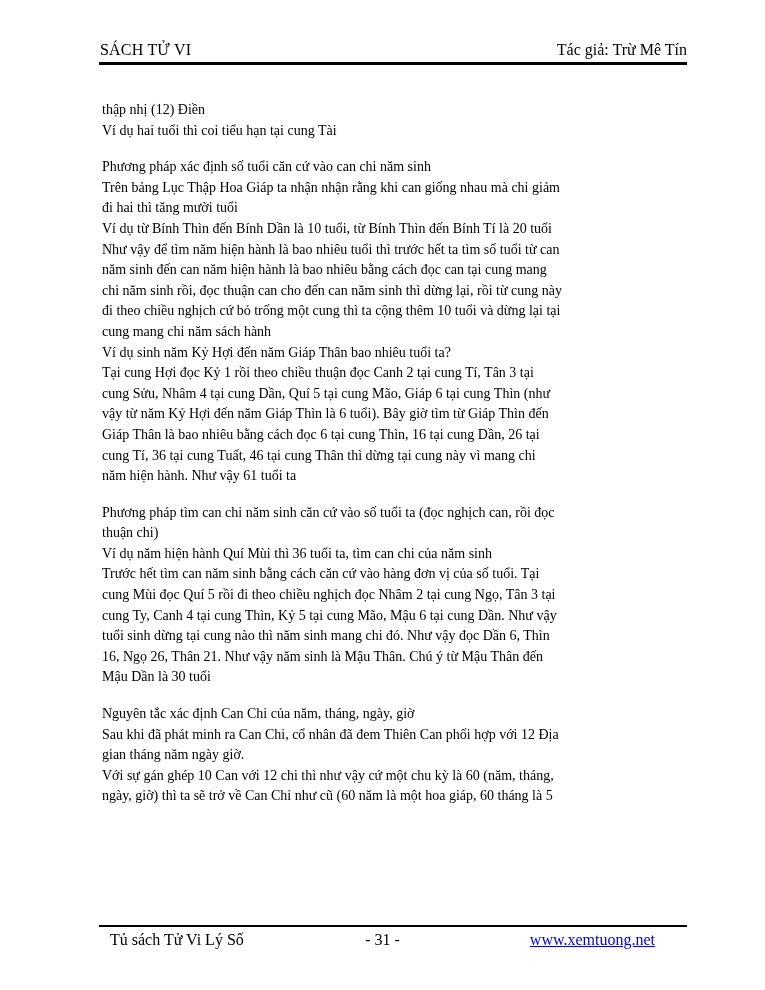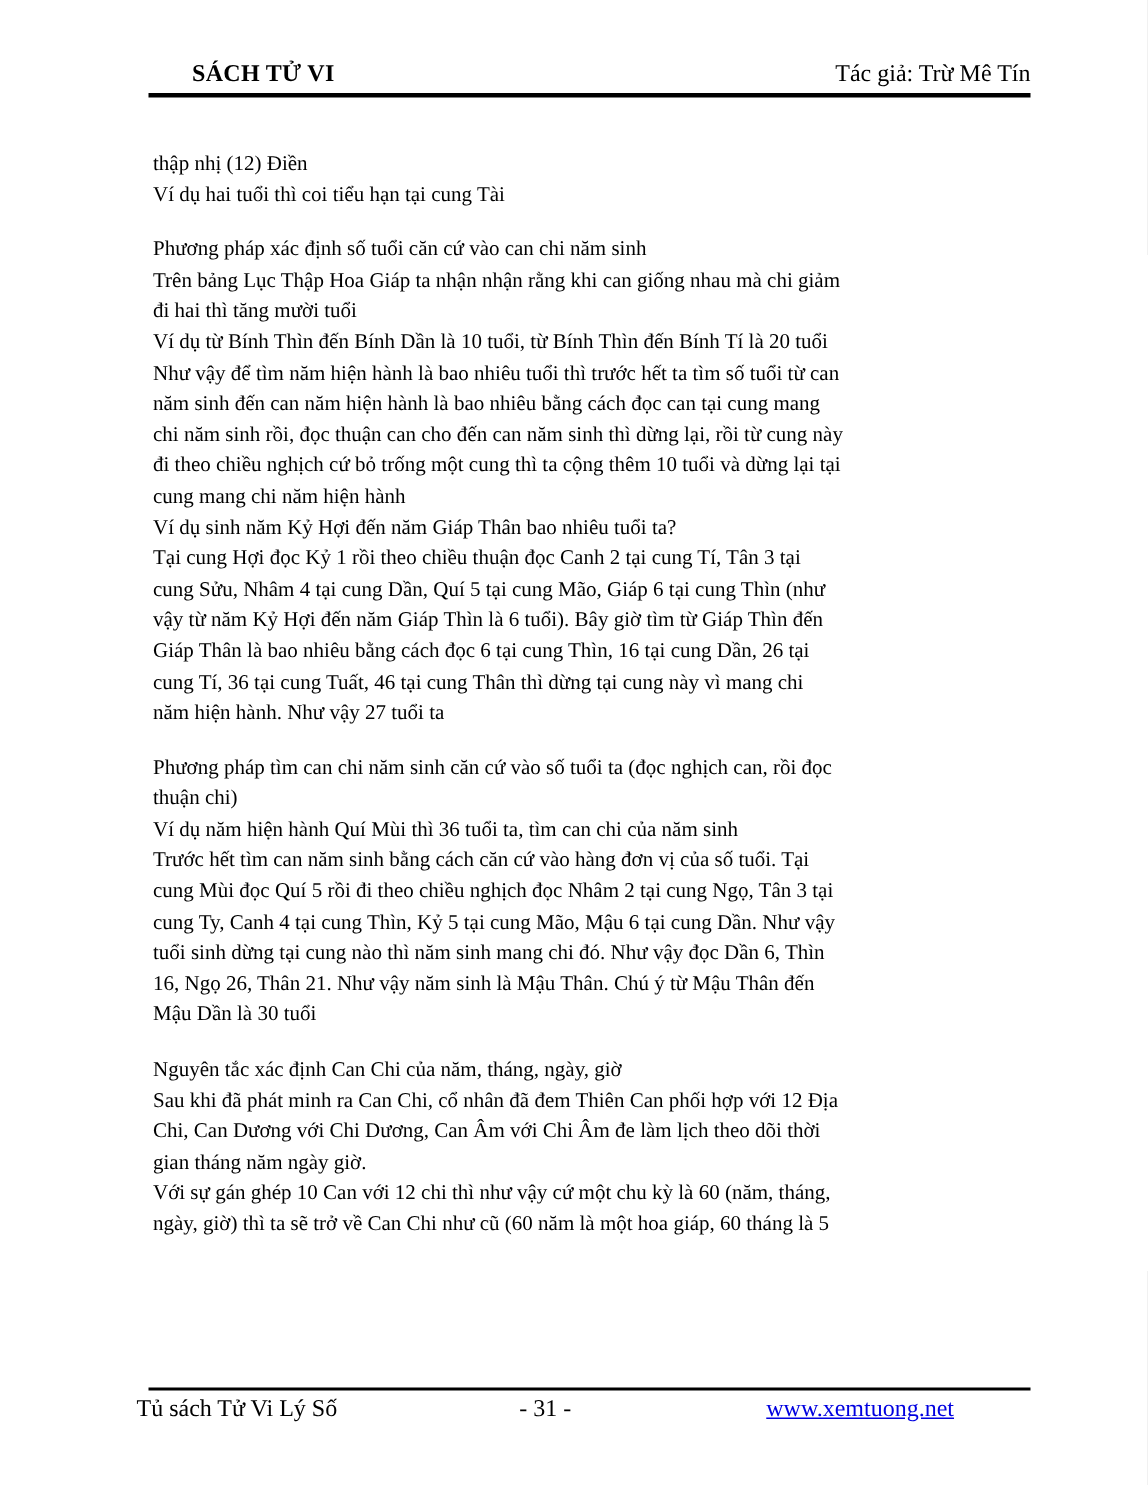--- a/index.html
+++ b/index.html
@@ -10,21 +10,21 @@
     background:#ffffff;
     font-family:"Liberation Serif", serif;
     color:#000000;
     overflow:hidden;
   }
   
   .page-header {
     position:absolute; left:100px; top:41px; width:587px;
     display:flex; justify-content:space-between; align-items:baseline;
   }
-  .book-title { font-weight:bold; font-size:16px; letter-spacing:0.2px; white-space:nowrap;margin-left:28px; }
+  .book-title { font-weight:normal; font-size:16px; letter-spacing:0.2px; white-space:nowrap; }
   .author { font-size:16px; white-space:nowrap; }
   .header-rule {
     position:absolute; left:99px; top:62px; width:588px; height:3px;
     background:#000000;
   }
   
   .doc-body {
     position:absolute; left:102px; top:100px; width:586px;
   }
   .line {
@@ -33,21 +33,21 @@
     height:20.6px;
     white-space:nowrap;
   }
   .line.blank { height:16px; }
   
   .footer-rule {
     position:absolute; left:99px; top:925px; width:588px; height:2px;
     background:#000000;
   }
   .page-footer {
-    position:absolute; left:91px; top:931px; width:587px;
+    position:absolute; left:110px; top:931px; width:587px;
     display:flex; align-items:center;
     font-size:16px;
   }
   .footer-left  { flex:1; text-align:left;  white-space:nowrap; }
   .footer-center{ flex:1; text-align:center; white-space:nowrap; }
   .footer-right { flex:1; text-align:right; padding-right:42px; white-space:nowrap; }
   .website-link {
     color:#0000e0;
     text-decoration:underline;
     cursor:pointer;
@@ -69,42 +69,41 @@
       <div class="line">Ví dụ hai tuổi thì coi tiểu hạn tại cung Tài</div>
       <div class="line blank"></div>
       <div class="line">Phương pháp xác định số tuổi căn cứ vào can chi năm sinh</div>
       <div class="line">Trên bảng Lục Thập Hoa Giáp ta nhận nhận rằng khi can giống nhau mà chi giảm</div>
       <div class="line">đi hai thì tăng mười tuổi</div>
       <div class="line">Ví dụ từ Bính Thìn đến Bính Dần là 10 tuổi, từ Bính Thìn đến Bính Tí là 20 tuổi</div>
       <div class="line">Như vậy để tìm năm hiện hành là bao nhiêu tuổi thì trước hết ta tìm số tuổi từ can</div>
       <div class="line">năm sinh đến can năm hiện hành là bao nhiêu bằng cách đọc can tại cung mang</div>
       <div class="line">chi năm sinh rồi, đọc thuận can cho đến can năm sinh thì dừng lại, rồi từ cung này</div>
       <div class="line">đi theo chiều nghịch cứ bỏ trống một cung thì ta cộng thêm 10 tuổi và dừng lại tại</div>
-      <div class="line">cung mang chi năm hiện hành</div>
+      <div class="line">cung mang chi năm sách hành</div>
       <div class="line">Ví dụ sinh năm Kỷ Hợi đến năm Giáp Thân bao nhiêu tuổi ta?</div>
       <div class="line">Tại cung Hợi đọc Kỷ 1 rồi theo chiều thuận đọc Canh 2 tại cung Tí, Tân 3 tại</div>
       <div class="line">cung Sửu, Nhâm 4 tại cung Dần, Quí 5 tại cung Mão, Giáp 6 tại cung Thìn (như</div>
       <div class="line">vậy từ năm Kỷ Hợi đến năm Giáp Thìn là 6 tuổi). Bây giờ tìm từ Giáp Thìn đến</div>
       <div class="line">Giáp Thân là bao nhiêu bằng cách đọc 6 tại cung Thìn, 16 tại cung Dần, 26 tại</div>
       <div class="line">cung Tí, 36 tại cung Tuất, 46 tại cung Thân thì dừng tại cung này vì mang chi</div>
-      <div class="line">năm hiện hành. Như vậy 27 tuổi ta</div>
+      <div class="line">năm hiện hành. Như vậy 61 tuổi ta</div>
       <div class="line blank"></div>
       <div class="line">Phương pháp tìm can chi năm sinh căn cứ vào số tuổi ta (đọc nghịch can, rồi đọc</div>
       <div class="line">thuận chi)</div>
       <div class="line">Ví dụ năm hiện hành Quí Mùi thì 36 tuổi ta, tìm can chi của năm sinh</div>
       <div class="line">Trước hết tìm can năm sinh bằng cách căn cứ vào hàng đơn vị của số tuổi. Tại</div>
       <div class="line">cung Mùi đọc Quí 5 rồi đi theo chiều nghịch đọc Nhâm 2 tại cung Ngọ, Tân 3 tại</div>
       <div class="line">cung Ty, Canh 4 tại cung Thìn, Kỷ 5 tại cung Mão, Mậu 6 tại cung Dần. Như vậy</div>
       <div class="line">tuổi sinh dừng tại cung nào thì năm sinh mang chi đó. Như vậy đọc Dần 6, Thìn</div>
       <div class="line">16, Ngọ 26, Thân 21. Như vậy năm sinh là Mậu Thân. Chú ý từ Mậu Thân đến</div>
       <div class="line">Mậu Dần là 30 tuổi</div>
       <div class="line blank"></div>
       <div class="line">Nguyên tắc xác định Can Chi của năm, tháng, ngày, giờ</div>
       <div class="line">Sau khi đã phát minh ra Can Chi, cổ nhân đã đem Thiên Can phối hợp với 12 Địa</div>
-      <div class="line">Chi, Can Dương với Chi Dương, Can Âm với Chi Âm đe làm lịch theo dõi thời</div>
       <div class="line">gian tháng năm ngày giờ.</div>
       <div class="line">Với sự gán ghép 10 Can với 12 chi thì như vậy cứ một chu kỳ là 60 (năm, tháng,</div>
       <div class="line">ngày, giờ) thì ta sẽ trở về Can Chi như cũ (60 năm là một hoa giáp, 60 tháng là 5</div>
     </div>
 
   <div class="footer-rule"></div>
   <div class="page-footer">
     <span class="footer-left">Tủ sách Tử Vi Lý Số</span>
     <span class="footer-center">- 31 -</span>
     <span class="footer-right">

